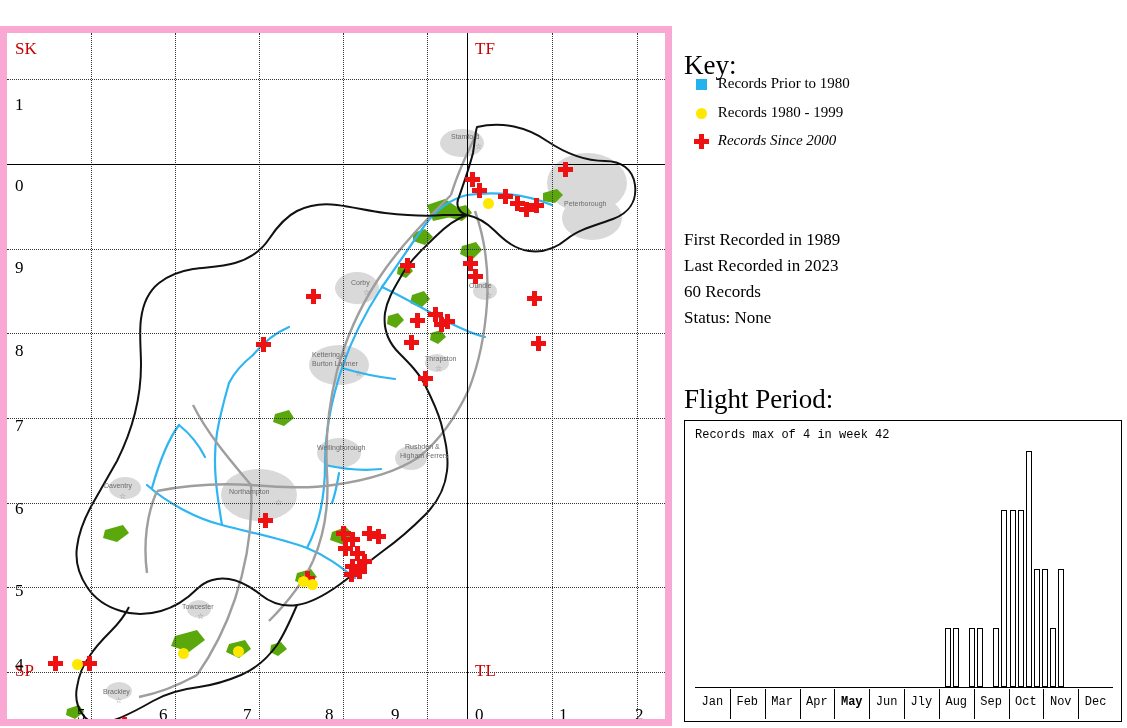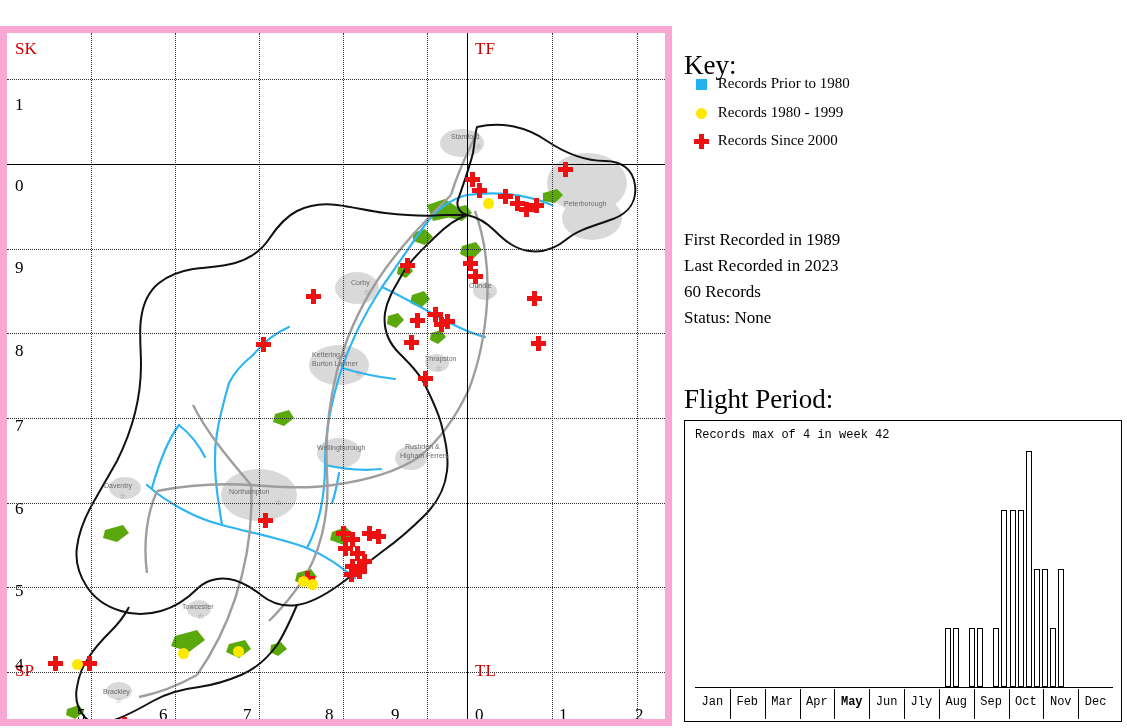--- a/index.html
+++ b/index.html
@@ -490,21 +490,21 @@
     <div class="key-title">Key:</div>
 
     <div class="key-row" style="left:8px;top:48px;">
       <span class="key-sym"><span class="sym-square"></span></span>
       <span class="key-text">Records Prior to 1980</span>
     </div>
     <div class="key-row" style="left:8px;top:77px;">
       <span class="key-sym"><span class="sym-circle"></span></span>
       <span class="key-text">Records 1980 - 1999</span>
     </div>
-    <div class="key-row" style="left:8px;top:105px;">
+    <div class="key-row" style="left:8px;top:105px;font-style:italic;">
       <span class="key-sym"><span class="sym-cross"></span></span>
       <span class="key-text">Records Since 2000</span>
     </div>
 
     <div class="data-row" style="top:204px;">First Recorded in 1989</div>
     <div class="data-row" style="top:230px;">Last Recorded in 2023</div>
     <div class="data-row" style="top:256px;">60 Records</div>
     <div class="data-row" style="top:282px;">Status: None</div>
 
     <div class="flight-title">Flight Period:</div>

